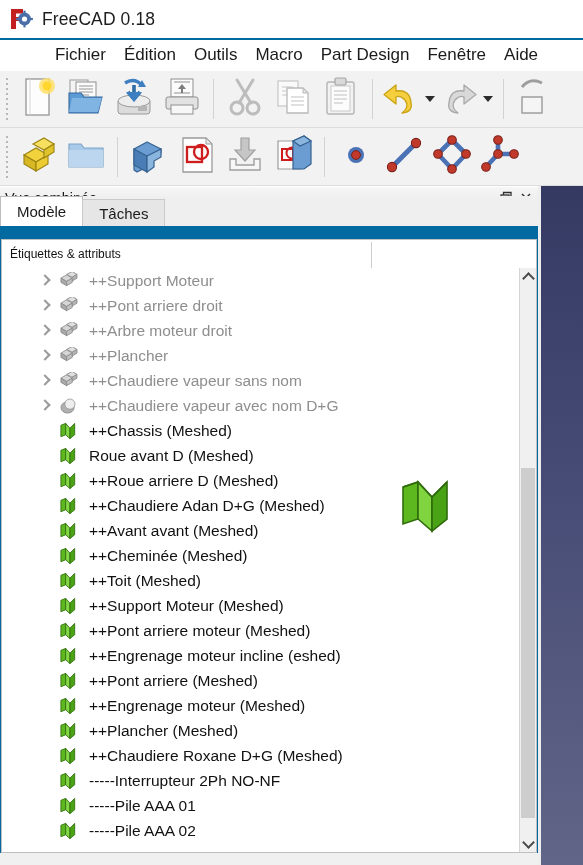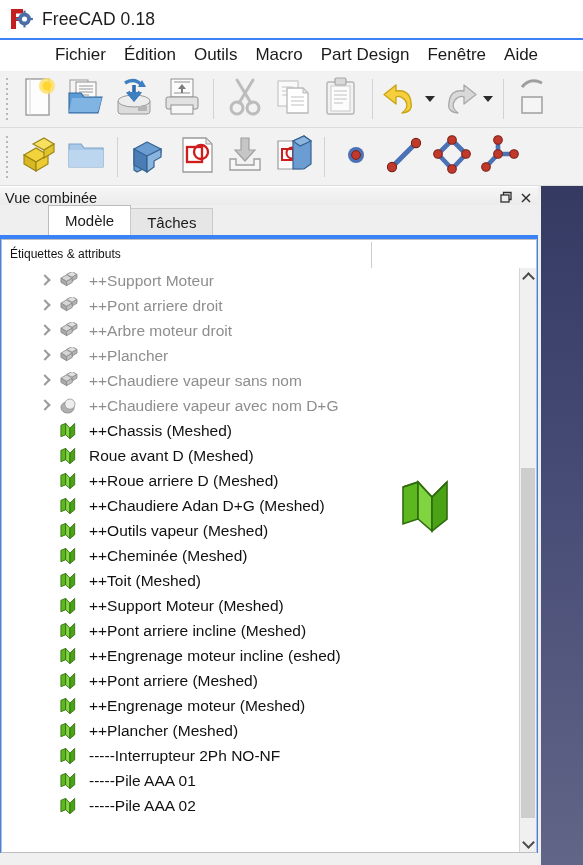--- a/index.html
+++ b/index.html
@@ -6,21 +6,21 @@
     margin: 0; padding: 0;
     width: 583px; height: 865px;
     overflow: hidden;
     background: #ffffff;
     font-family: "Liberation Sans", sans-serif;
     -webkit-font-smoothing: antialiased;
   }
   #app {
     position: relative;
     width: 583px; height: 865px;
-    background: #3b82f6;
+    background: #0369a1;
     overflow: hidden;
   }
 
   
   .titlebar {
     position: absolute; left: 0; top: 0; width: 583px; height: 38px;
     background: #ffffff;
     display: flex; align-items: center;
     padding-left: 9px;
     box-sizing: border-box;
@@ -85,23 +85,23 @@
     background: linear-gradient(to bottom, #f6f6f6, #e9e9e9);
     border-top: 1px solid #ffffff;
     border-bottom: 1px solid #cfcfcf;
     box-sizing: border-box;
     display: flex; align-items: center;
   }
   .panel-title-text { font-size: 14.5px; color: #1a1a1a; margin-left: 5px; flex: 1; }
   .panel-btn { width: 16px; height: 18px; margin-right: 4px; position: relative; flex: none; }
 
   .tabrow {
-    position: absolute; left: 0; top: 205px; width: 538px; height: 30px;
+    position: absolute; left: 0; top: 196px; width: 538px; height: 30px;
     background: #efefef; box-sizing: border-box;
-    display: flex; align-items: flex-end; padding-left: 48px;
+    display: flex; align-items: flex-end;
   }
   .tab {
     height: 27px; line-height: 27px;
     padding: 0 16px; font-size: 15px; color: #1a1a1a;
     border: 1px solid #c9c9c9; border-bottom: none;
     background: #e6e6e6;
     box-sizing: border-box; margin-right: -1px;
   }
   .tab.active { background: #ffffff; border-color: #bdbdbd; height: 30px; line-height: 29px; }
 
@@ -653,21 +653,21 @@
         </div>
         <div class="trow norm">
           <span class="chev blank"></span>
           <span class="ticon">
             <svg class="ico-mesh" viewBox="0 0 20 18">
       <path d="M2 3 L7 1 L7 13 L2 15 Z" fill="#5db81f" stroke="#2f6b0c" stroke-width="0.9"></path>
       <path d="M7 1 L11.5 6 L11.5 17 L7 13 Z" fill="#84d747" stroke="#2f6b0c" stroke-width="0.9"></path>
       <path d="M11.5 6 L16.5 1 L16.5 13 L11.5 17 Z" fill="#4aa314" stroke="#2f6b0c" stroke-width="0.9"></path>
     </svg>
           </span>
-          <span class="tlabel">++Outils vapeur (Meshed)</span>
+          <span class="tlabel">++Avant avant (Meshed)</span>
         </div>
         <div class="trow norm">
           <span class="chev blank"></span>
           <span class="ticon">
             <svg class="ico-mesh" viewBox="0 0 20 18">
       <path d="M2 3 L7 1 L7 13 L2 15 Z" fill="#5db81f" stroke="#2f6b0c" stroke-width="0.9"></path>
       <path d="M7 1 L11.5 6 L11.5 17 L7 13 Z" fill="#84d747" stroke="#2f6b0c" stroke-width="0.9"></path>
       <path d="M11.5 6 L16.5 1 L16.5 13 L11.5 17 Z" fill="#4aa314" stroke="#2f6b0c" stroke-width="0.9"></path>
     </svg>
           </span>
@@ -697,21 +697,21 @@
         </div>
         <div class="trow norm">
           <span class="chev blank"></span>
           <span class="ticon">
             <svg class="ico-mesh" viewBox="0 0 20 18">
       <path d="M2 3 L7 1 L7 13 L2 15 Z" fill="#5db81f" stroke="#2f6b0c" stroke-width="0.9"></path>
       <path d="M7 1 L11.5 6 L11.5 17 L7 13 Z" fill="#84d747" stroke="#2f6b0c" stroke-width="0.9"></path>
       <path d="M11.5 6 L16.5 1 L16.5 13 L11.5 17 Z" fill="#4aa314" stroke="#2f6b0c" stroke-width="0.9"></path>
     </svg>
           </span>
-          <span class="tlabel">++Pont arriere incline (Meshed)</span>
+          <span class="tlabel">++Pont arriere moteur (Meshed)</span>
         </div>
         <div class="trow norm">
           <span class="chev blank"></span>
           <span class="ticon">
             <svg class="ico-mesh" viewBox="0 0 20 18">
       <path d="M2 3 L7 1 L7 13 L2 15 Z" fill="#5db81f" stroke="#2f6b0c" stroke-width="0.9"></path>
       <path d="M7 1 L11.5 6 L11.5 17 L7 13 Z" fill="#84d747" stroke="#2f6b0c" stroke-width="0.9"></path>
       <path d="M11.5 6 L16.5 1 L16.5 13 L11.5 17 Z" fill="#4aa314" stroke="#2f6b0c" stroke-width="0.9"></path>
     </svg>
           </span>
@@ -742,20 +742,31 @@
         <div class="trow norm">
           <span class="chev blank"></span>
           <span class="ticon">
             <svg class="ico-mesh" viewBox="0 0 20 18">
       <path d="M2 3 L7 1 L7 13 L2 15 Z" fill="#5db81f" stroke="#2f6b0c" stroke-width="0.9"></path>
       <path d="M7 1 L11.5 6 L11.5 17 L7 13 Z" fill="#84d747" stroke="#2f6b0c" stroke-width="0.9"></path>
       <path d="M11.5 6 L16.5 1 L16.5 13 L11.5 17 Z" fill="#4aa314" stroke="#2f6b0c" stroke-width="0.9"></path>
     </svg>
           </span>
           <span class="tlabel">++Plancher (Meshed)</span>
+        </div>
+        <div class="trow norm">
+          <span class="chev blank"></span>
+          <span class="ticon">
+            <svg class="ico-mesh" viewBox="0 0 20 18">
+      <path d="M2 3 L7 1 L7 13 L2 15 Z" fill="#5db81f" stroke="#2f6b0c" stroke-width="0.9"></path>
+      <path d="M7 1 L11.5 6 L11.5 17 L7 13 Z" fill="#84d747" stroke="#2f6b0c" stroke-width="0.9"></path>
+      <path d="M11.5 6 L16.5 1 L16.5 13 L11.5 17 Z" fill="#4aa314" stroke="#2f6b0c" stroke-width="0.9"></path>
+    </svg>
+          </span>
+          <span class="tlabel">++Chaudiere Roxane D+G (Meshed)</span>
         </div>
         <div class="trow norm">
           <span class="chev blank"></span>
           <span class="ticon">
             <svg class="ico-mesh" viewBox="0 0 20 18">
       <path d="M2 3 L7 1 L7 13 L2 15 Z" fill="#5db81f" stroke="#2f6b0c" stroke-width="0.9"></path>
       <path d="M7 1 L11.5 6 L11.5 17 L7 13 Z" fill="#84d747" stroke="#2f6b0c" stroke-width="0.9"></path>
       <path d="M11.5 6 L16.5 1 L16.5 13 L11.5 17 Z" fill="#4aa314" stroke="#2f6b0c" stroke-width="0.9"></path>
     </svg>
           </span>

